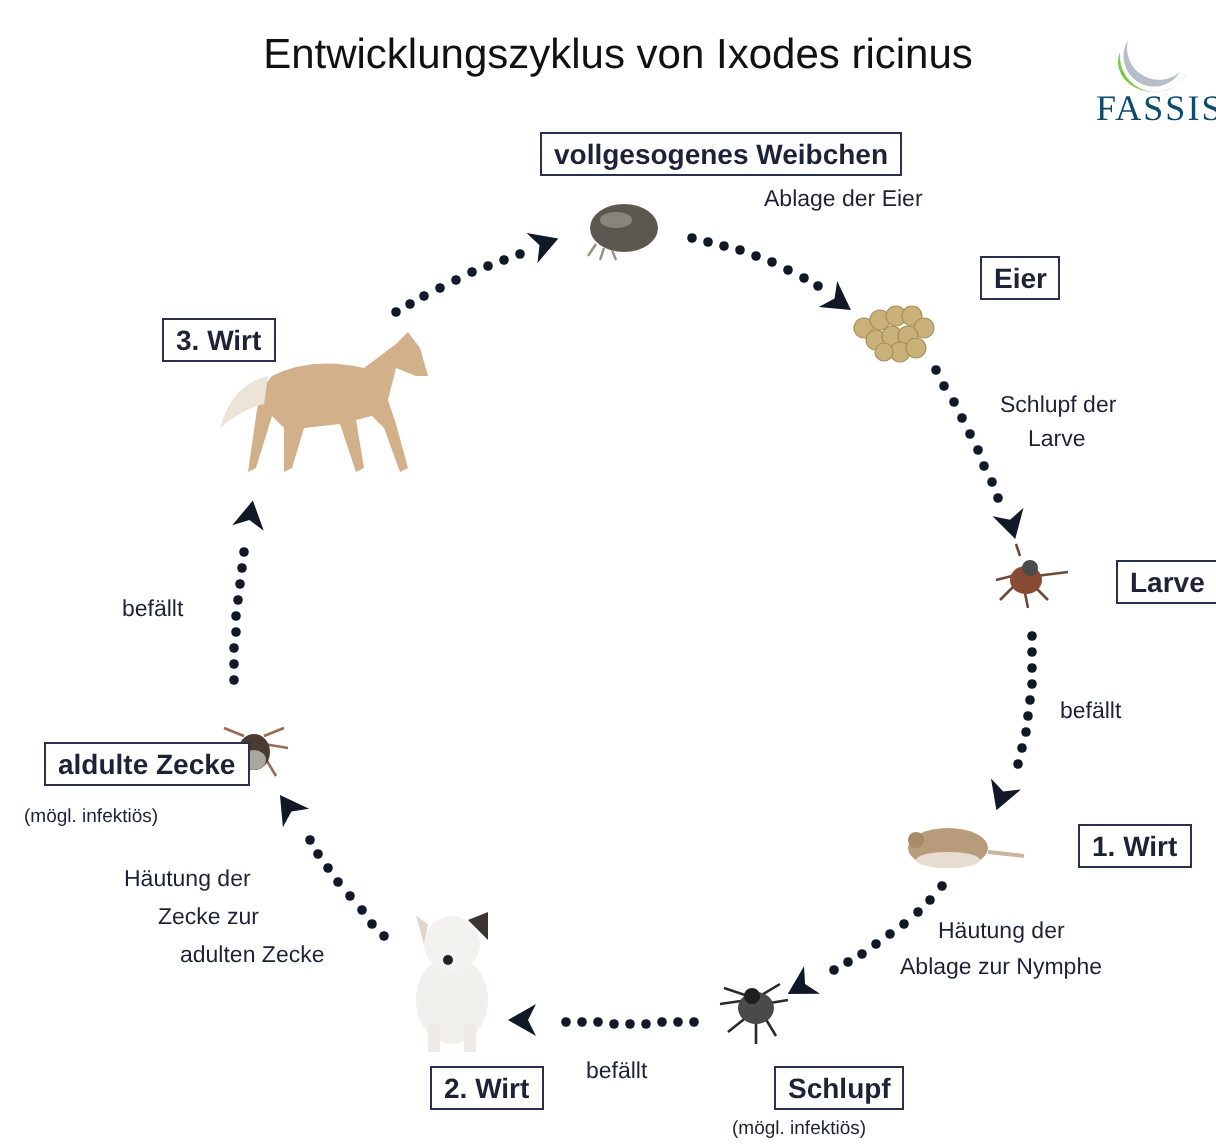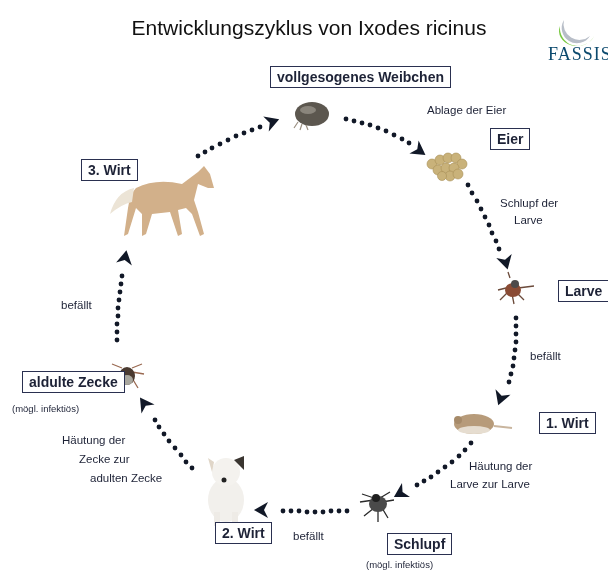--- a/index.html
+++ b/index.html
@@ -199,34 +199,34 @@
     <path d="M28 24 Q10 28 4 50 Q16 40 26 38 Z" fill="#ece4d6"></path>
   </g>
 </svg>
 
 <div class="box" style="left:250px;top:66px;">vollgesogenes Weibchen</div>
 <div class="box" style="left:470px;top:128px;">Eier</div>
 <div class="box" style="left:538px;top:280px;">Larve</div>
 <div class="box" style="left:519px;top:412px;">1. Wirt</div>
 <div class="box" style="left:367px;top:533px;">Schlupf</div>
 <div class="lbl small" style="left:366px;top:556px;">(mögl. infektiös)</div>
-<div class="box" style="left:195px;top:522px;">2. Wirt</div>
+<div class="box" style="left:195px;top:533px;">2. Wirt</div>
 <div class="box" style="left:2px;top:371px;">aldulte Zecke</div>
 <div class="lbl small" style="left:12px;top:400px;">(mögl. infektiös)</div>
 <div class="box" style="left:61px;top:159px;">3. Wirt</div>
 
-<div class="lbl" style="left:382px;top:102px;margin-left:45px;">Ablage der Eier</div>
+<div class="lbl" style="left:382px;top:92px;">Ablage der Eier</div>
 
 <div class="lbl" style="left:500px;top:195px;"><span class="u">Schlupf</span><span> der</span></div>
 <div class="lbl" style="left:514px;top:212px;">Larve</div>
 
 <div class="lbl" style="left:530px;top:348px;">befällt</div>
 
 <div class="lbl" style="left:469px;top:458px;"><span class="u">Häutung</span><span> der</span></div>
-<div class="lbl" style="left:450px;top:476px;">Larve zur Larve</div>
+<div class="lbl" style="left:450px;top:476px;">Ablage zur Nymphe</div>
 
 <div class="lbl" style="left:293px;top:528px;">befällt</div>
 
 <div class="lbl" style="left:62px;top:432px;"><span class="u">Häutung</span><span> der</span></div>
 <div class="lbl" style="left:79px;top:451px;">Zecke zur</div>
 <div class="lbl" style="left:90px;top:470px;text-align:right;">adulten Zecke</div>
 
 <div class="lbl" style="left:61px;top:297px;">befällt</div>
 
 </body></html>

